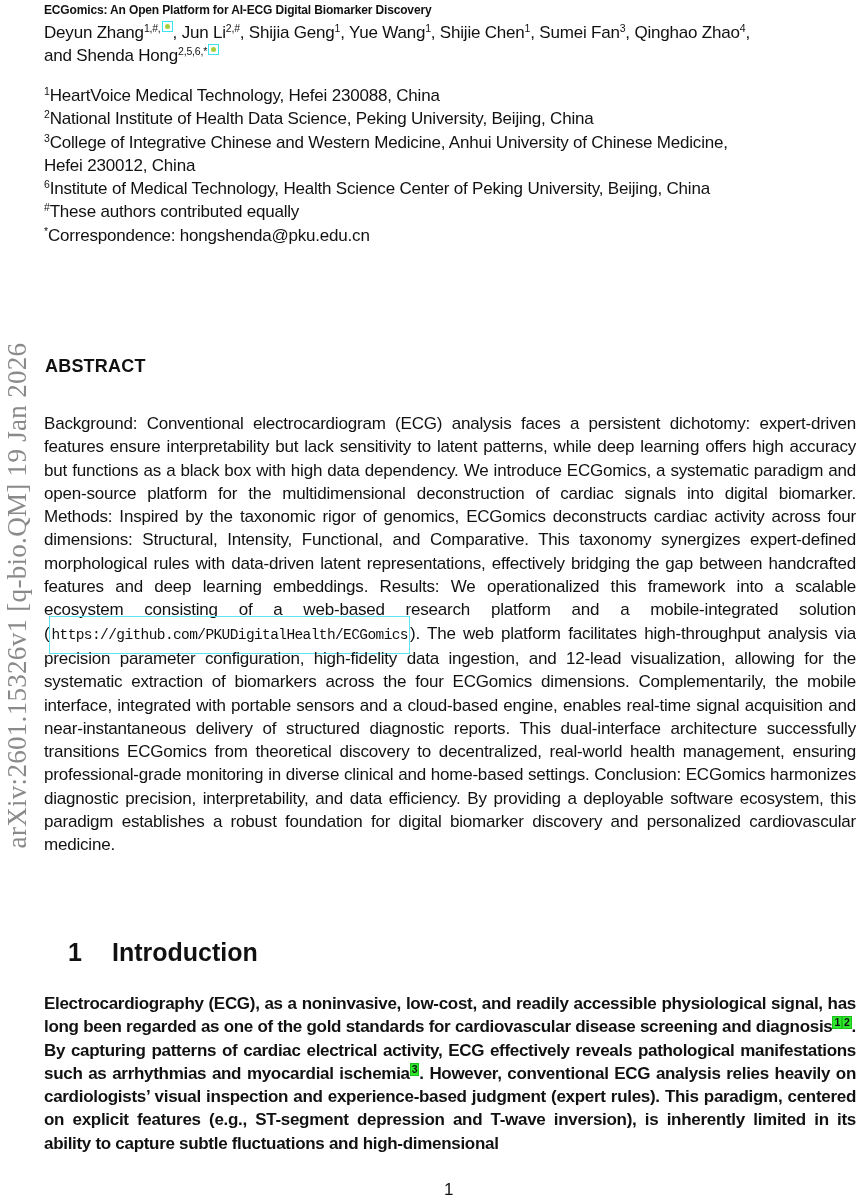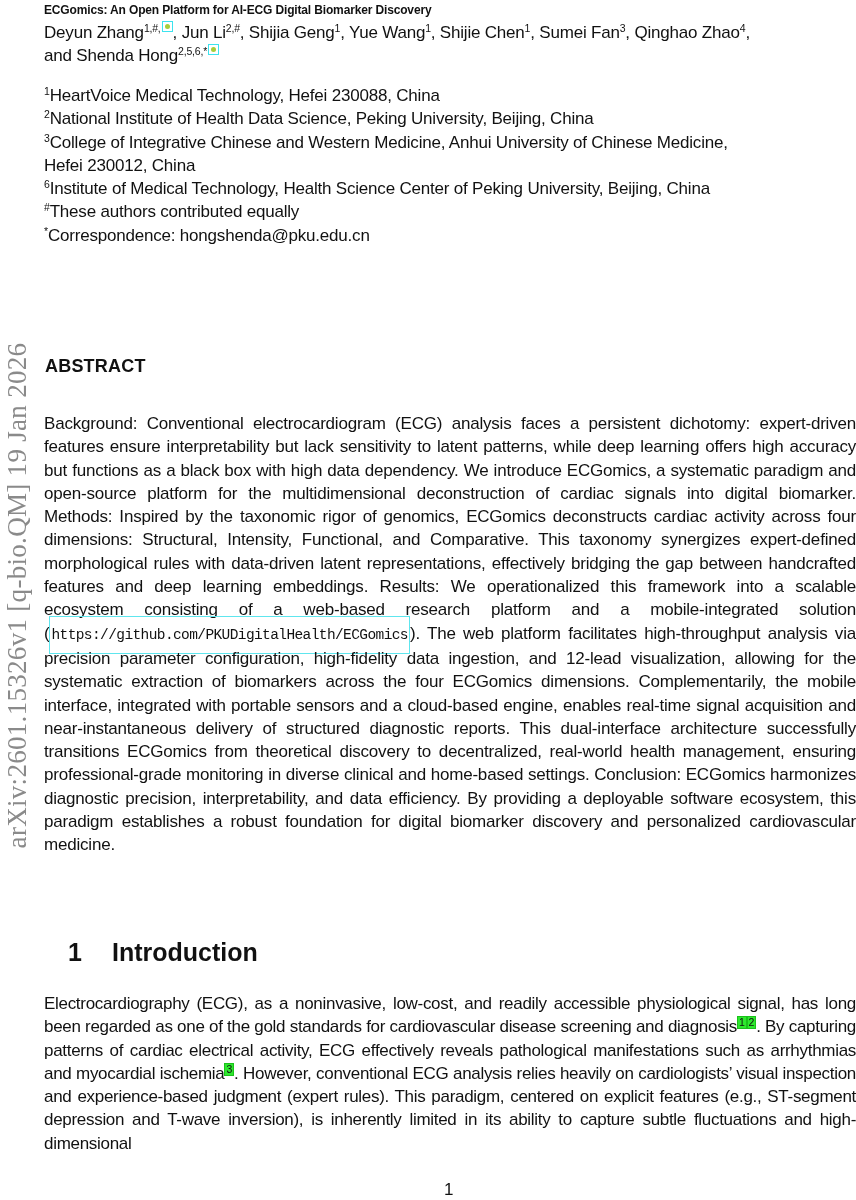--- a/index.html
+++ b/index.html
@@ -37,21 +37,21 @@
   }
   .abstract-body b { font-weight: normal; }
   .url {
     font-family: "Liberation Mono", monospace; font-size: 14.5px; letter-spacing: -0.6px;
     border: 1px solid #5ee6ee; padding: 10px 1px;
   }
   .section-heading { position: absolute; left: 0; top: 938px; font-weight: bold; font-size: 25px; margin-left: 24px; }
   .section-heading .num { display: inline-block; width: 44px; }
   .intro-body {
     position: absolute; left: 0; top: 992px; width: 812px;
-    font-size: 17px; line-height: 23.3px; text-align: justify; letter-spacing: -0.3px;
+    font-size: 17px; line-height: 23.3px; text-align: justify; letter-spacing: -0.3px; font-weight: bold;
   }
   .cite {
     display: inline-block; background: #2ee82e; color: #111; font-size: 10.5px; line-height: 11px;
     padding: 0 1px; vertical-align: 6px; border: 1px solid #1ac21a;
   }
   .page-number { position: absolute; left: 400px; top: 1180px; font-size: 17px; }
 </style>
 </head>
 <body>
 

